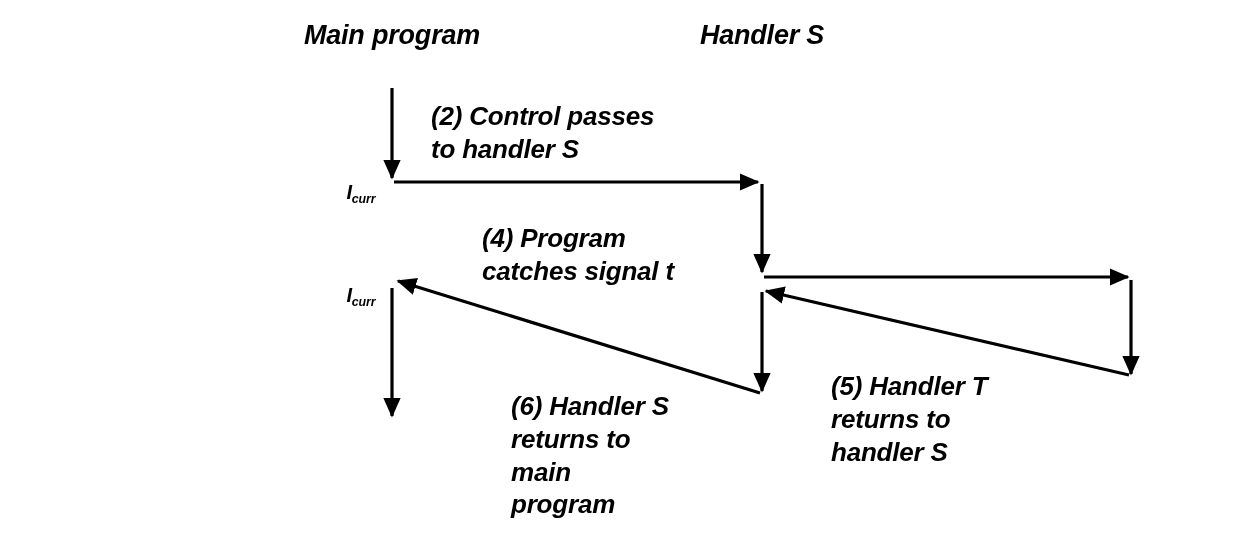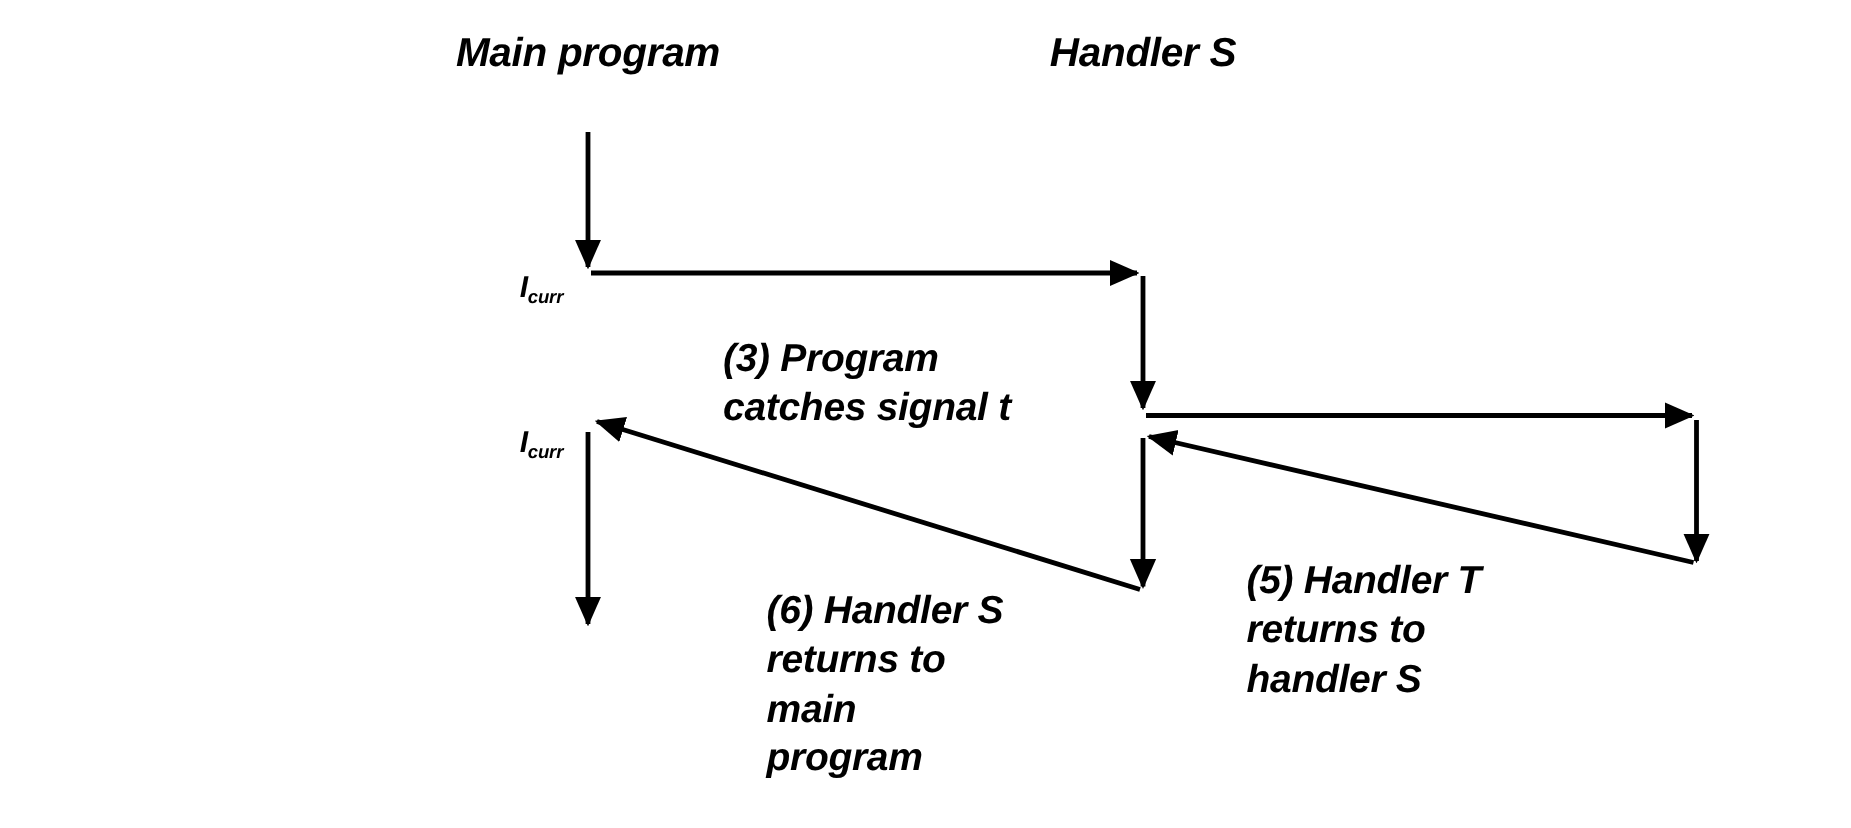--- a/index.html
+++ b/index.html
@@ -97,22 +97,24 @@
 
   <div class="lbl marker" style="left:313px; top:155px;">
     <span>I</span><sub>curr</sub>
   </div>
 
   <div class="lbl marker" style="left:313px; top:258px;">
     <span>I</span><sub>curr</sub>
   </div>
 
 
+  <div class="lbl step" style="left:419px; top:100px; width:320px;">(2) Control passes
+to handler S</div>
 
-  <div class="lbl step" style="left:470px; top:222px; width:300px;">(3) Program
+  <div class="lbl step" style="left:470px; top:222px; width:300px;">(4) Program
 catches signal t</div>
 
 
   <div class="lbl step" style="left:819px; top:370px; width:260px;">(5) Handler T
 returns to
 handler S</div>
 
   <div class="lbl step" style="left:499px; top:390px; width:240px;">(6) Handler S
 returns to
 main

